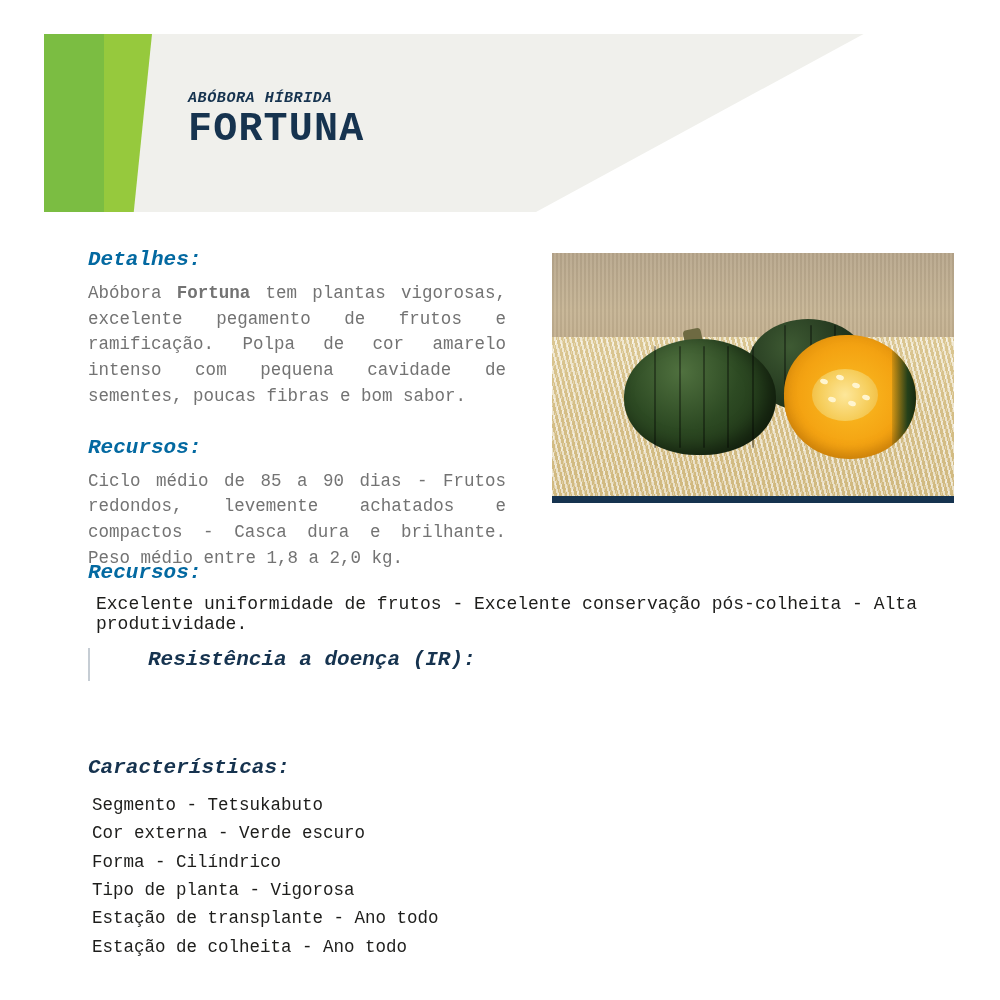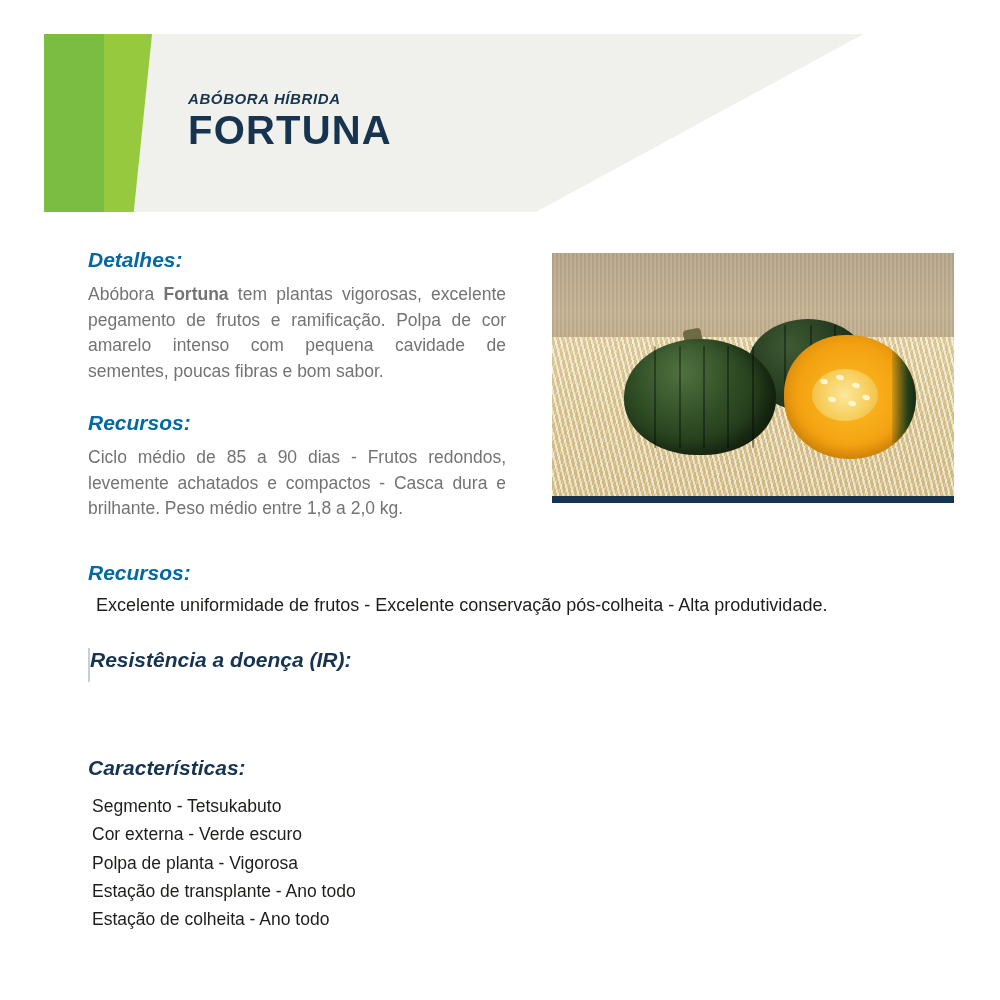--- a/index.html
+++ b/index.html
@@ -14,20 +14,21 @@
     color: #16334f;
     position: relative;
     overflow: hidden;
   }
 
   .page {
     position: absolute;
     left: 0; top: 0;
     width: 1000px;
     height: 940px;
+    font-family: Liberation Mono, monospace;
   }
 
   
   .header {
     position: absolute;
     left: 44px;
     top: 34px;
     width: 912px;
     height: 178px;
   }
@@ -252,20 +253,21 @@
     width: 866px;
     display: flex;
   }
   .resist-col {
     width: 410px;
     padding-right: 20px;
     box-sizing: border-box;
   }
   .resist-col.second {
     border-left: 2px solid #c6cdd4;
+    padding-left: 58px;
     width: 456px;
   }
   .resist h2 {
     font-size: 21px;
     font-style: italic;
     font-weight: bold;
     color: #16334f;
     margin: 0 0 10px 0;
   }
   .resist p {
@@ -370,20 +372,21 @@
       <div class="resist-col second">
         <h2>Resistência a doença (IR):</h2>
       </div>
     </div>
 
     <div class="carac">
       <h2>Características:</h2>
       <ul>
         <li>Segmento - Tetsukabuto</li>
         <li>Cor externa - Verde escuro</li>
-        <li>Polpa de planta - Vigorosa</li>
+        <li>Forma - Cilíndrico</li>
+        <li>Tipo de planta - Vigorosa</li>
         <li>Estação de transplante - Ano todo</li>
         <li>Estação de colheita - Ano todo</li>
       </ul>
     </div>
 
   </div>
 </div>
 
 </body></html>

